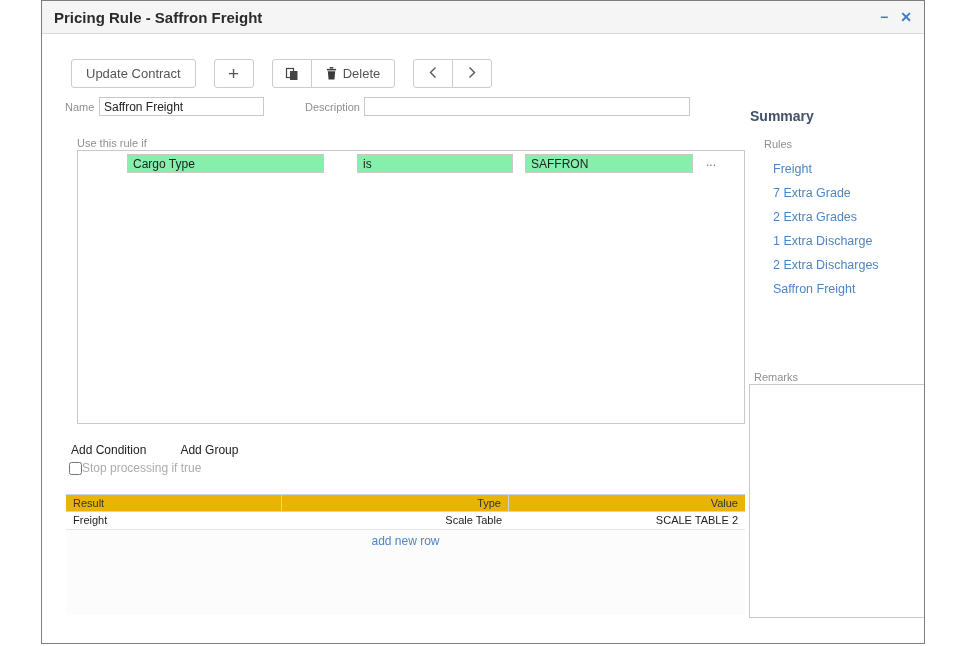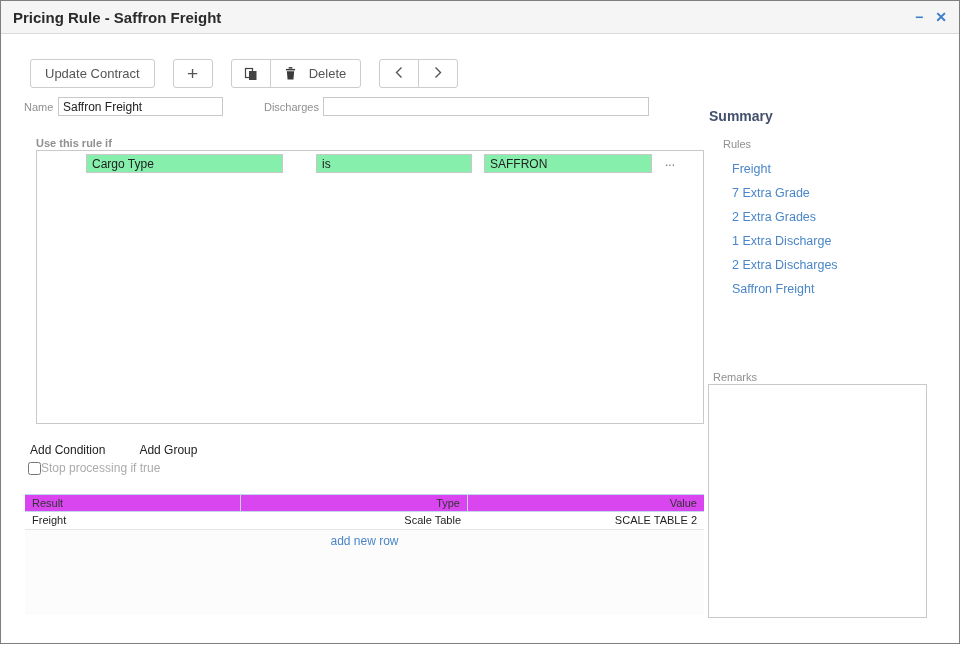--- a/index.html
+++ b/index.html
@@ -1,25 +1,26 @@
 <!DOCTYPE html>
 <html><head>
 <meta charset="utf-8">
 <style>
   * { box-sizing: border-box; }
   html, body { margin: 0; padding: 0; background: #fff; }
   body { font-family: "Liberation Sans", sans-serif; }
 
   .window {
     position: relative;
-    width: 960px;
+    width: 884px;
     height: 644px;
     border: 1px solid #7e7e7e;
     background: #fff;
     overflow: hidden;
+    margin-left: 41px;
   }
 
   
   .titlebar {
     position: absolute; top: 0; left: 0; right: 0;
     height: 33px;
     background: #f5f5f5;
     border-bottom: 1px solid #dadada;
     display: flex; align-items: center;
     padding: 0 12px;
@@ -40,21 +41,21 @@
     height: 29px; background: #fff;
     border: 1px solid #cccccc; border-radius: 3px;
     color: #555; font-size: 13px;
     display: inline-flex; align-items: center; justify-content: center;
     padding: 0 14px; cursor: pointer;
     font-family: "Liberation Sans", sans-serif;
   }
   .btn-icon { width: 40px; padding: 0; }
   .btn-plus { font-size: 19px; font-weight: 300; color: #555; }
   .btn-group { display: inline-flex; }
-  .btn-group .btn { border-radius: 0; margin-left: -1px; gap: 7px; }
+  .btn-group .btn { border-radius: 0; margin-left: -1px; }
   .btn-group .btn:first-child { border-radius: 3px 0 0 3px; margin-left: 0; }
   .btn-group .btn:last-child { border-radius: 0 3px 3px 0; }
   .btn .ico { display: inline-flex; margin-right: 6px; }
 
   
   .lbl { position: absolute; font-size: 11px; color: #8f8f8f; }
   .txt {
     position: absolute; height: 19px;
     border: 1px solid #c8c8c8; background: #fff;
     font-size: 12px; color: #222; padding: 1px 4px;
@@ -87,21 +88,21 @@
   .stop-row label { font-size: 12px; color: #ababab; }
 
   
   .grid {
     position: absolute; left: 24px; top: 493px;
     width: 679px; height: 121px;
     background: #fcfcfc;
   }
   .grid-header {
     display: flex; height: 18px;
-    background: #d946ef;
+    background: #eab308;
     border-top: 1px solid #c3d6ec; border-bottom: 1px solid #c3d6ec;
   }
   .grid-header .cell {
     font-size: 11px; color: #333; padding: 2px 7px;
     border-right: 1px solid #c3d6ec;
   }
   .grid-header .cell:last-child { border-right: none; }
   .grid-row { display: flex; height: 18px; border-bottom: 1px solid #e6e6e6; background: #fff; }
   .grid-row .cell { font-size: 11px; color: #222; padding: 2px 7px; }
   .c1 { width: 216px; }
@@ -184,24 +185,24 @@
           <svg width="8" height="13" viewBox="0 0 8 13" fill="none" stroke="#555" stroke-width="1.4">
             <path d="M1.5 1.5l5 5-5 5"></path>
           </svg>
         </span>
       </button>
     </span>
   </div>
 
   <span class="lbl" style="left:23px; top:100px;">Name</span>
   <input class="txt" style="left: 57px; top: 96px; width: 165px;" value="Saffron Freight">
-  <span class="lbl" style="left:261px; top:100px; width:57px; text-align:right;">Discharges</span>
+  <span class="lbl" style="left:261px; top:100px; width:57px; text-align:right;">Description</span>
   <input class="txt" style="left: 322px; top: 96px; width: 326px;" value="">
 
-  <span class="lbl" style="left:35px; top:136px;font-weight:bold;">Use this rule if</span>
+  <span class="lbl" style="left:35px; top:136px;">Use this rule if</span>
   <div class="cond-box">
     <input class="cond-field" style="left: 49px; width: 197px;" value="Cargo Type">
     <input class="cond-field" style="left: 447px; width: 168px;" value="SAFFRON">
     <input class="cond-field" style="left: 279px; width: 156px;" value="is">
     <span class="cond-more">...</span>
   </div>
 
   <div class="rule-links">
     <span class="rule-link">Add Condition</span>
     <span class="rule-link">Add Group</span>

